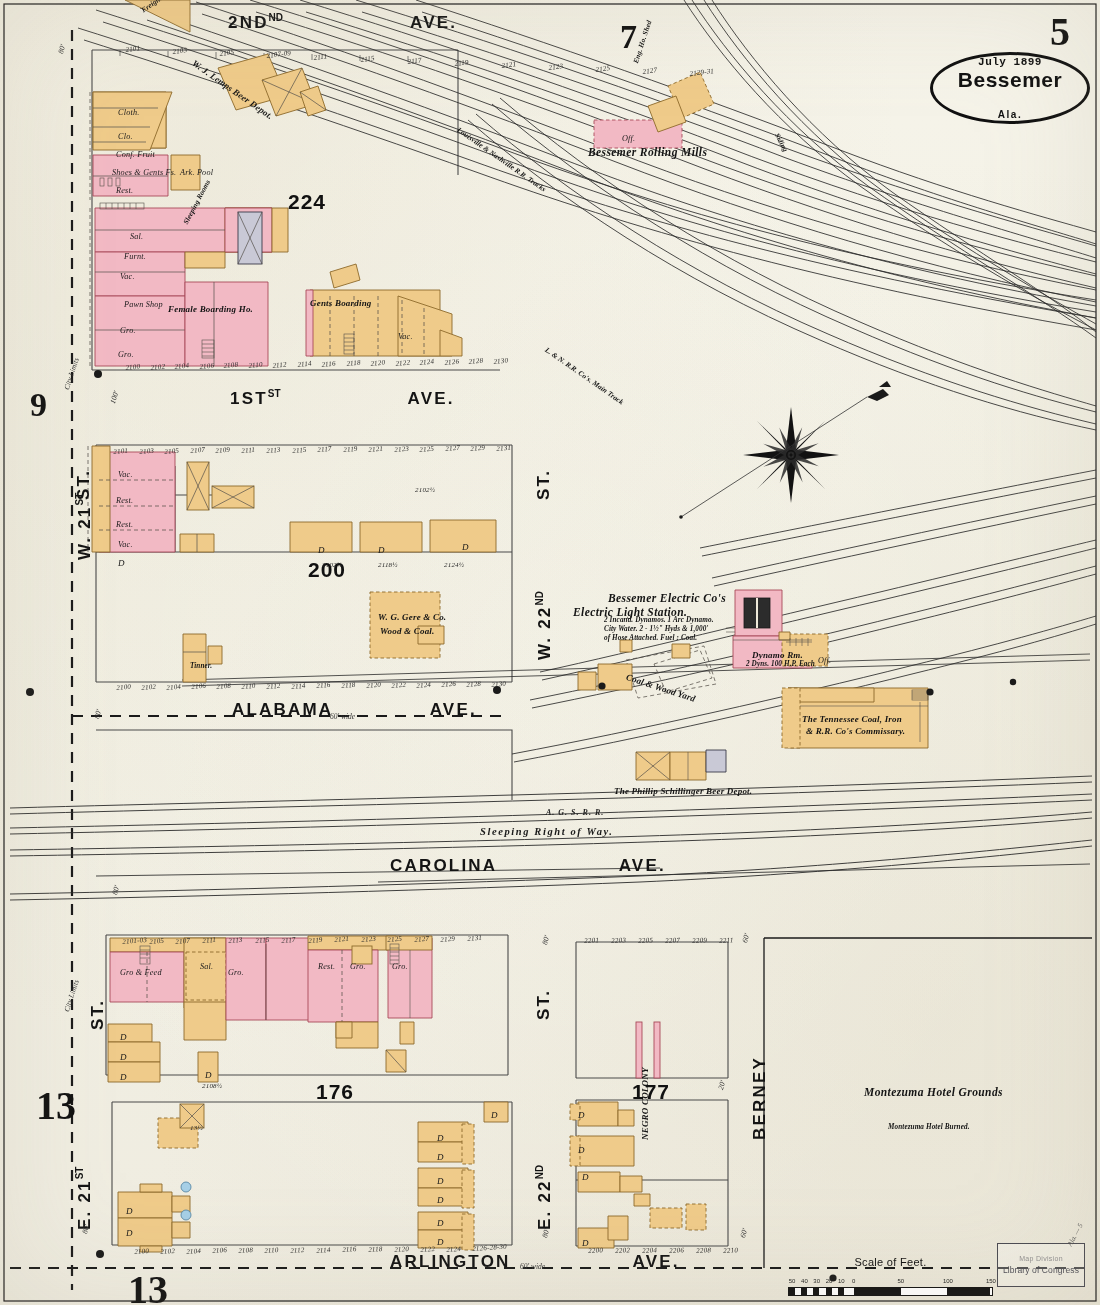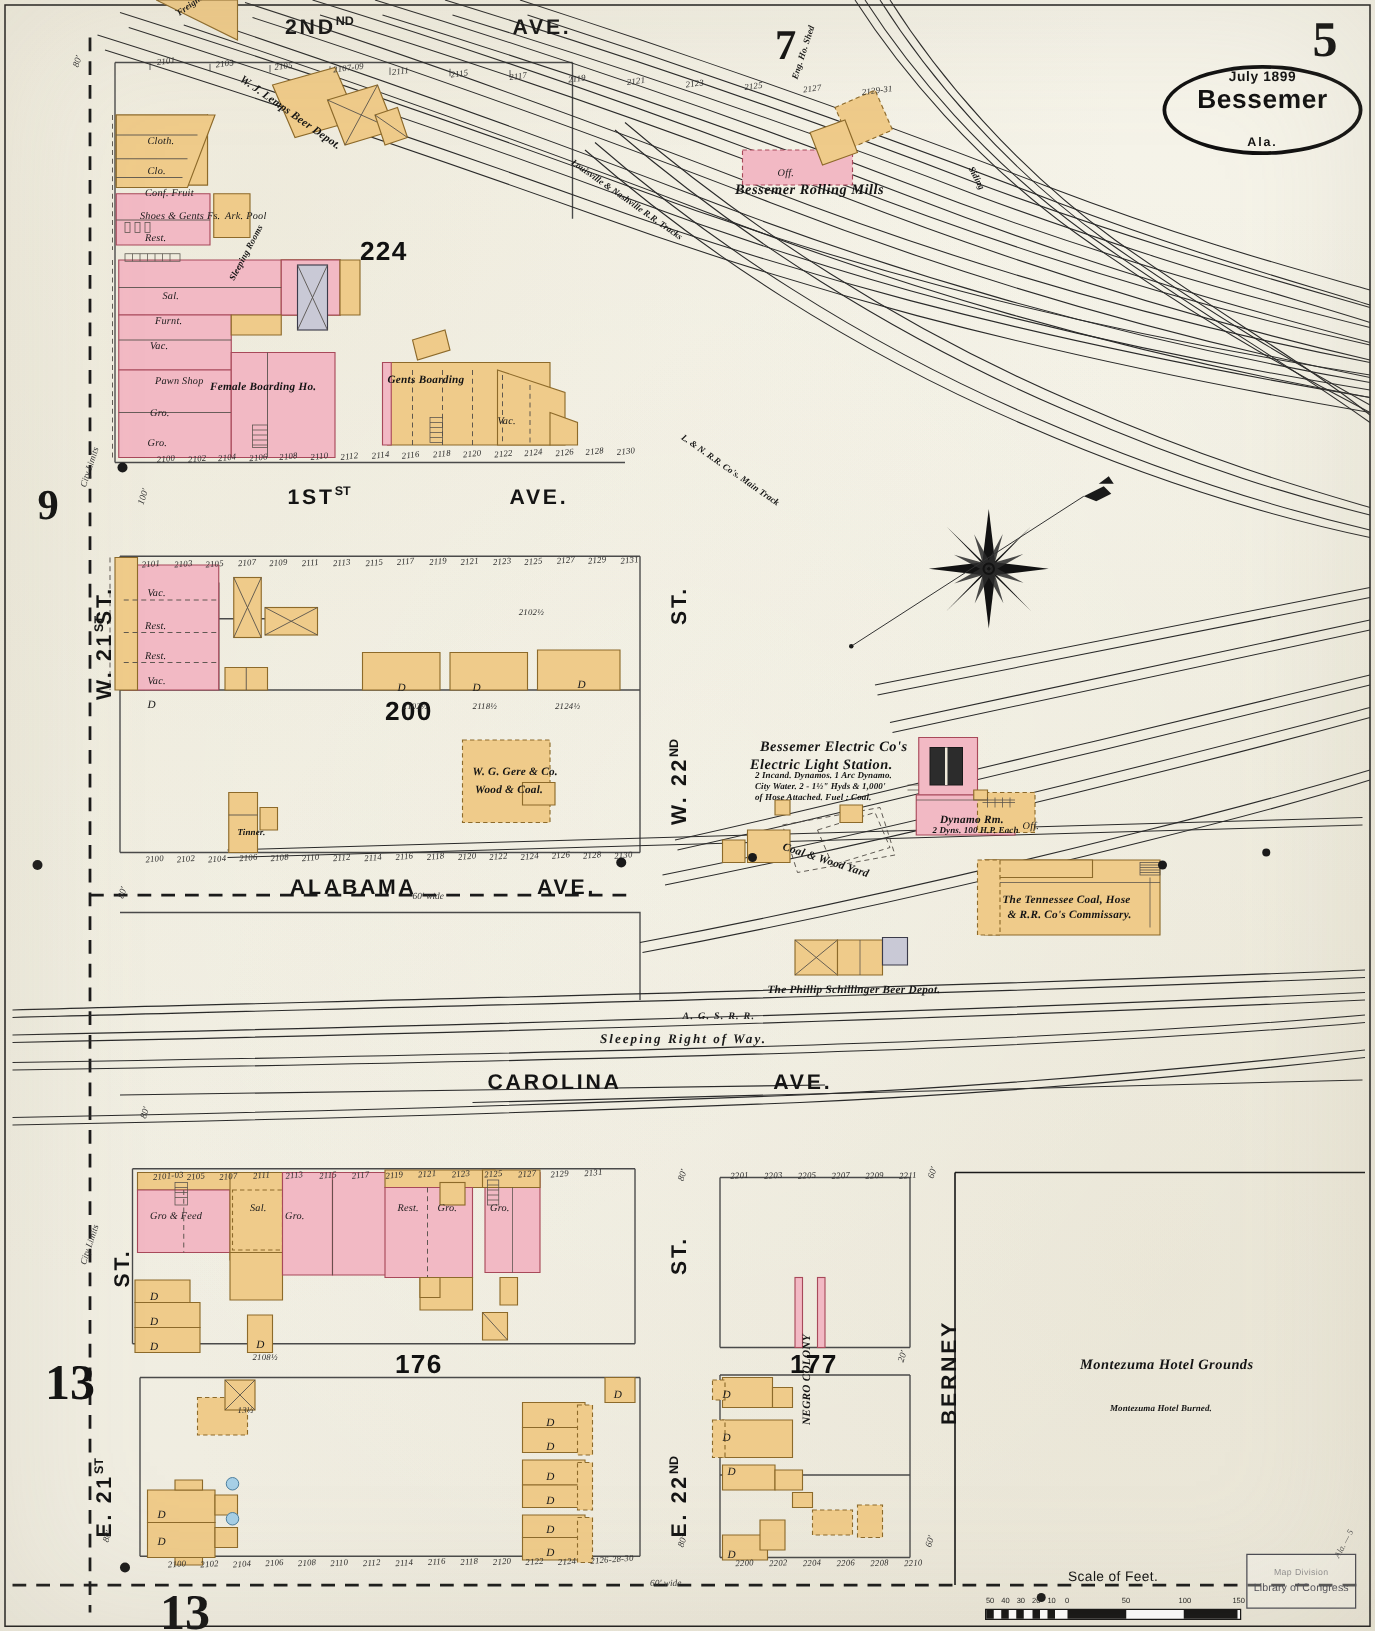--- a/index.html
+++ b/index.html
@@ -84,21 +84,21 @@
   .r90{transform:rotate(-90deg);transform-origin:0 0;}
 
   
   #cartouche{
     position:absolute;left:930px;top:52px;width:154px;height:66px;
     border:3px solid #101010;border-radius:50%;
     display:flex;flex-direction:column;align-items:center;justify-content:center;
     background:transparent;
   }
   #cartouche .c-date{
-    font-family:Liberation Sans, sans-serif;font-weight:700;
+    font-family:Liberation Mono, monospace;font-weight:700;
     font-size:11px;letter-spacing:.5px;color:#111;margin-bottom:1px;
   }
   #cartouche .c-city{
     font-family:"Liberation Sans",sans-serif;font-weight:700;
     font-size:21px;letter-spacing:.5px;color:#111;line-height:1;
   }
   #cartouche .c-state{
     font-family:"Liberation Sans",sans-serif;font-weight:700;
     font-size:10px;letter-spacing:1.5px;color:#111;margin-top:19px;
   }
@@ -611,20 +611,24 @@
     <span style="display:inline-block;width:120px;"></span><span>AVE.</span>
   </div>
   <div class="t street-major" style="left:232px;top:700px;">
     <span>ALABAMA</span>
     <span style="display:inline-block;width:90px;"></span><span>AVE.</span>
   </div>
   <div class="t street-major" style="left:390px;top:856px;">
     <span>CAROLINA</span>
     <span style="display:inline-block;width:115px;"></span><span>AVE.</span>
   </div>
+  <div class="t street-major" style="left:390px;top:1252px;">
+    <span>ARLINGTON</span>
+    <span style="display:inline-block;width:115px;"></span><span>AVE.</span>
+  </div>
 
   <div class="t street-major r90" style="left:74px;top:560px;">
     <span>W. 21</span><span class="street-sub">ST</span>
   </div>
   <div class="t street-major r90" style="left:74px;top:500px;">
     <span>ST.</span>
   </div>
   <div class="t street-major r90" style="left:534px;top:660px;">
     <span>W. 22</span><span class="street-sub">ND</span>
   </div>
@@ -659,25 +663,25 @@
       <div class="t namelbl xs" style="left: 548px; top: 346px; transform: rotate(35deg); transform-origin: 0px 0px;">L. &amp; N. R.R. Co's. Main Track</div>
       <div class="t namelbl xs" style="left: 780px; top: 132px; transform: rotate(62deg); transform-origin: 0px 0px;">Siding</div>
       <div class="t namelbl" style="left: 588px; top: 146px;">Bessemer Rolling Mills</div>
       <div class="t namelbl xs" style="left: 632px; top: 62px; transform: rotate(-72deg); transform-origin: 0px 0px;">Eng. Ho. Shed</div>
       <div class="t namelbl sm" style="left: 310px; top: 298px;">Gents Boarding</div>
       <div class="t namelbl sm" style="left: 168px; top: 304px;">Female Boarding Ho.</div>
       <div class="t namelbl xs" style="left: 182px; top: 222px; transform: rotate(-62deg); transform-origin: 0px 0px;">Sleeping Rooms</div>
       <div class="t namelbl sm" style="left: 378px; top: 612px;">W. G. Gere &amp; Co.</div>
       <div class="t namelbl sm" style="left: 380px; top: 626px;">Wood &amp; Coal.</div>
       <div class="t namelbl" style="left: 608px; top: 592px;">Bessemer Electric Co's</div>
-      <div class="t namelbl" style="left: 600px; top: 606px;">Electric Light Station.</div>
+      <div class="t namelbl" style="left: 573px; top: 606px;">Electric Light Station.</div>
       <div class="t namelbl sm" style="left: 628px; top: 672px; transform: rotate(18deg); transform-origin: 0px 0px;">Coal &amp; Wood Yard</div>
       <div class="t namelbl sm" style="left: 752px; top: 650px;">Dynamo Rm.</div>
       <div class="t namelbl xs" style="left: 746px; top: 660px;">2 Dyns. 100 H.P. Each</div>
-      <div class="t namelbl sm" style="left: 802px; top: 714px;">The Tennessee Coal, Hose</div>
+      <div class="t namelbl sm" style="left: 802px; top: 714px;">The Tennessee Coal, Iron</div>
       <div class="t namelbl sm" style="left: 806px; top: 726px;">&amp; R.R. Co's Commissary.</div>
       <div class="t namelbl sm" style="left: 614px; top: 786px;">The Phillip Schillinger Beer Depot.</div>
       <div class="t namelbl" style="left: 864px; top: 1086px;">Montezuma Hotel Grounds</div>
       <div class="t namelbl xs" style="left: 888px; top: 1100px; margin-top: 23px;">Montezuma Hotel Burned.</div>
       <div class="t namelbl sm" style="left: 640px; top: 1140px; transform: rotate(-90deg); transform-origin: 0px 0px;">NEGRO COLONY</div>
       <div class="t namelbl xs" style="left: 190px; top: 662px;">Tinner.</div>
     </div>
 
   <div class="t" id="elec-specs" style="left:604px;top:616px;">
       <div class="namelbl xs" style="line-height: 9px;">2 Incand. Dynamos. 1 Arc Dynamo.</div>

